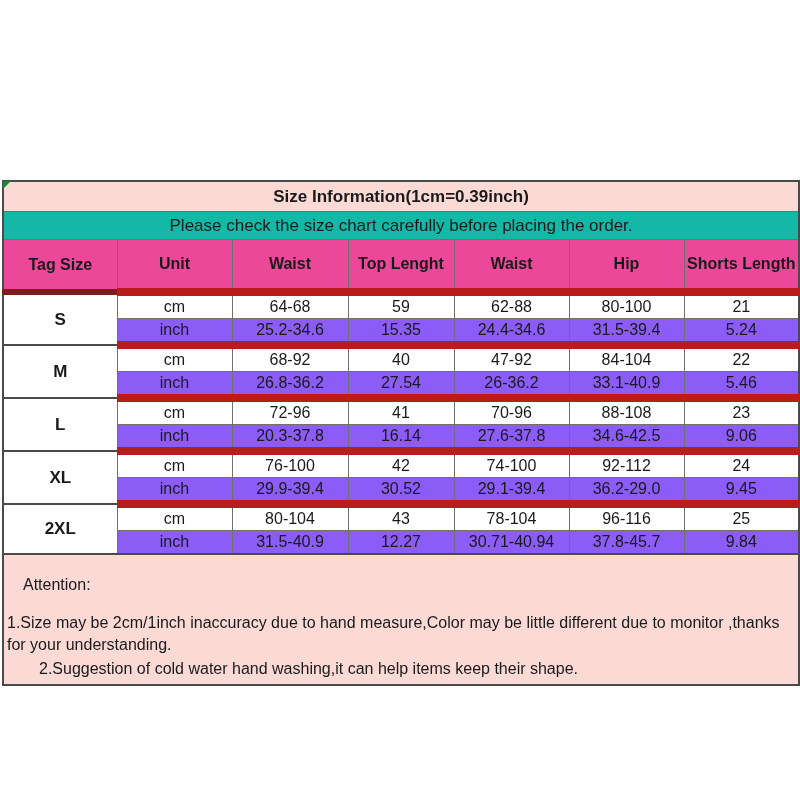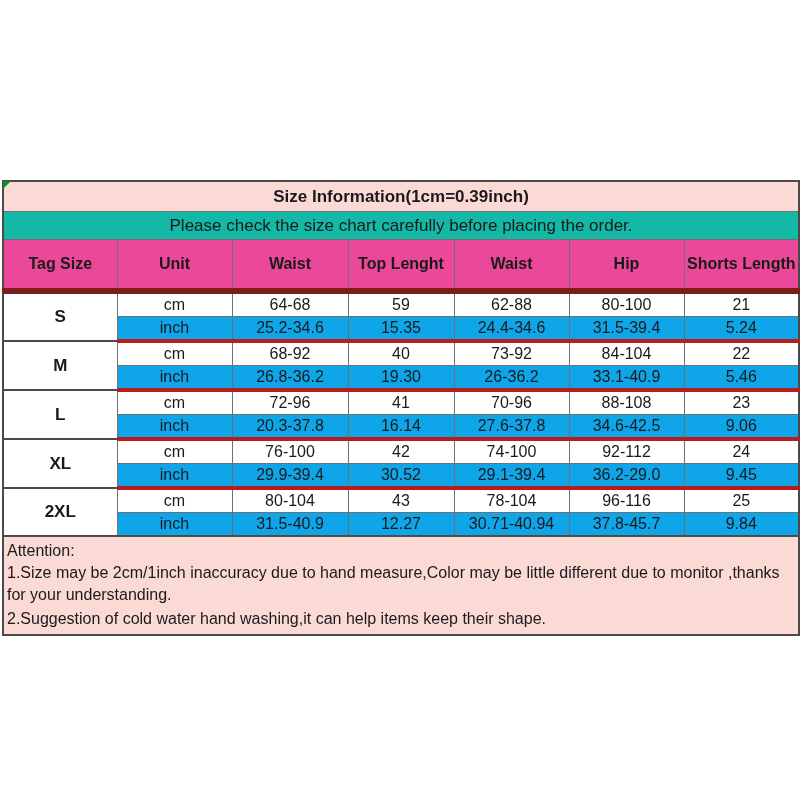--- a/index.html
+++ b/index.html
@@ -53,42 +53,42 @@
     font-weight: 400;
   }
   tr.header-row th {
     background: #ec4899;
     height: 48px;
     font-size: 16px;
     font-weight: 700;
     border-bottom: 6px solid #7f1d1d;
   }
   tbody.data-rows td { font-size: 16px; height: 22px; background: #ffffff; }
-  tbody.data-rows tr.inch-row td { background: #0ea5e9; }
+  tbody.data-rows tr.inch-row td { background: #8b5cf6; }
   tbody.data-rows td.tag-cell {
     background: #ffffff;
     font-size: 17px;
     font-weight: 700;
   }
-  tbody.data-rows tr.cm-row td { border-top: 4px solid #b91c1c; }
+  tbody.data-rows tr.cm-row td { border-top: 8px solid #b91c1c; }
   tbody.data-rows tr.cm-row td.tag-cell { border-top: 2px solid #4a4a4a; }
   tr.attention-row td {
     background: #fbdad6;
     border-top: 2px solid #4a4a4a;
     text-align: left;
     white-space: normal;
     padding: 3px 2px 4px 3px;
     font-size: 16px;
     line-height: 22px;
     height: 89px;
     vertical-align: top;
   }
-  .attention-heading { margin: 0; }
+  .attention-heading { margin: 16px; }
   .attention-item { margin: 0; }
-  .attention-item.second { margin-top: 2px; }
+  .attention-item.second { margin-top: 2px; margin-left: 32px; }
 </style>
 </head>
 <body>
 
 <div class="sheet">
   <div class="corner-triangle"></div>
   <table class="size-table">
     <colgroup>
       <col style="width:114px">
         <col style="width:115px">
@@ -131,28 +131,28 @@
           <td>15.35</td>
           <td>24.4-34.6</td>
           <td>31.5-39.4</td>
           <td>5.24</td>
         </tr>
         <tr class="cm-row">
           <td class="tag-cell" rowspan="2">M</td>
           <td>cm</td>
           <td>68-92</td>
           <td>40</td>
-          <td>73-92</td>
+          <td>47-92</td>
           <td>84-104</td>
           <td>22</td>
         </tr>
         <tr class="inch-row">
           <td>inch</td>
           <td>26.8-36.2</td>
-          <td>19.30</td>
+          <td>27.54</td>
           <td>26-36.2</td>
           <td>33.1-40.9</td>
           <td>5.46</td>
         </tr>
         <tr class="cm-row">
           <td class="tag-cell" rowspan="2">L</td>
           <td>cm</td>
           <td>72-96</td>
           <td>41</td>
           <td>70-96</td>

